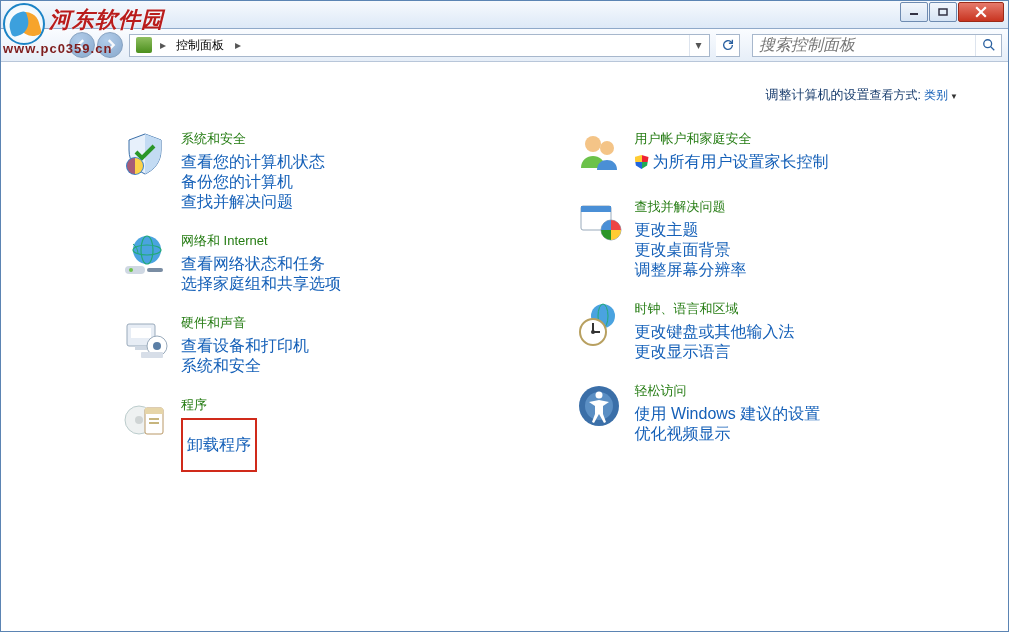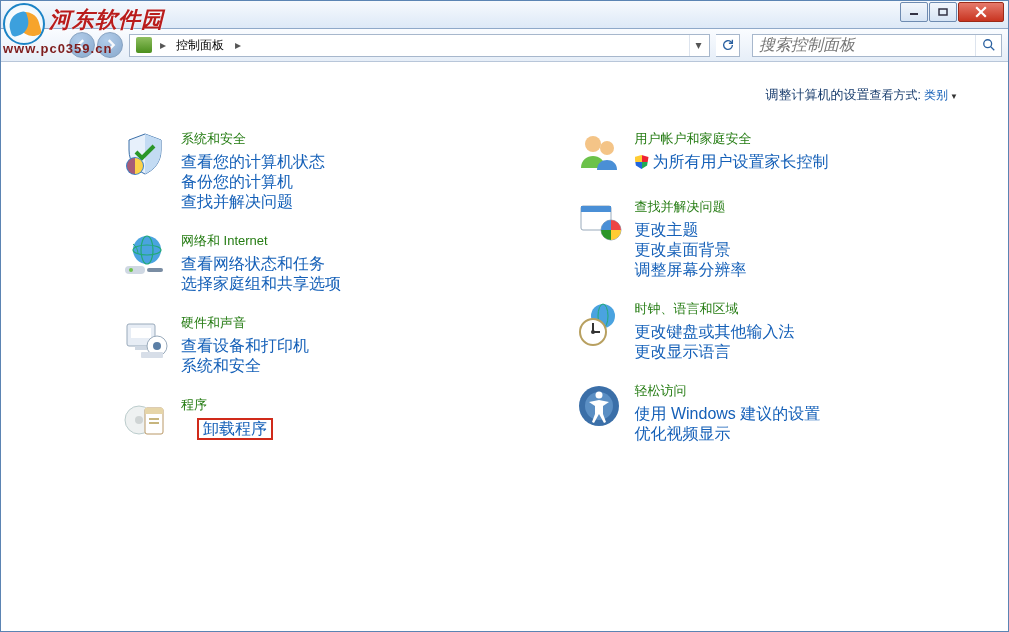--- a/index.html
+++ b/index.html
@@ -42,21 +42,21 @@
 
   .grid { display:flex; gap: 60px; }
   .col { flex:1; }
   .cat { display:flex; gap:12px; margin-bottom: 20px; }
   .cat-icon { width:48px; height:48px; flex-shrink:0; }
   .cat-body {}
   .cat-title { color:#257c13; font-size:13px; cursor:pointer; margin-bottom:4px; }
   .cat-link { display:flex; align-items:center; gap:4px; color:#1560b8; font-size:16px; cursor:pointer; line-height: 20px; }
   .shield-mini { display:inline-block; width:14px; height:14px; position:relative; }
   .shield-mini::before { content:""; position:absolute; inset:0; background: conic-gradient(#e23 0 25%, #2a5 0 50%, #26d 0 75%, #fc3 0); clip-path: polygon(50% 0,100% 15%,90% 75%,50% 100%,10% 75%,0 15%);}
-  .highlight-box { border:2px solid #d02a1a; padding: 0 4px; display:inline-block; line-height:18px;margin-left:16px; }
+  .highlight-box { border:2px solid #d02a1a; padding: 16px 4px; display:inline-block; line-height:18px; }
 
   
   .ic{display:block;width:48px;height:48px;}
 </style>
 </head>
 <body>
 
 <div class="window-frame">
 
   <div class="watermark">

